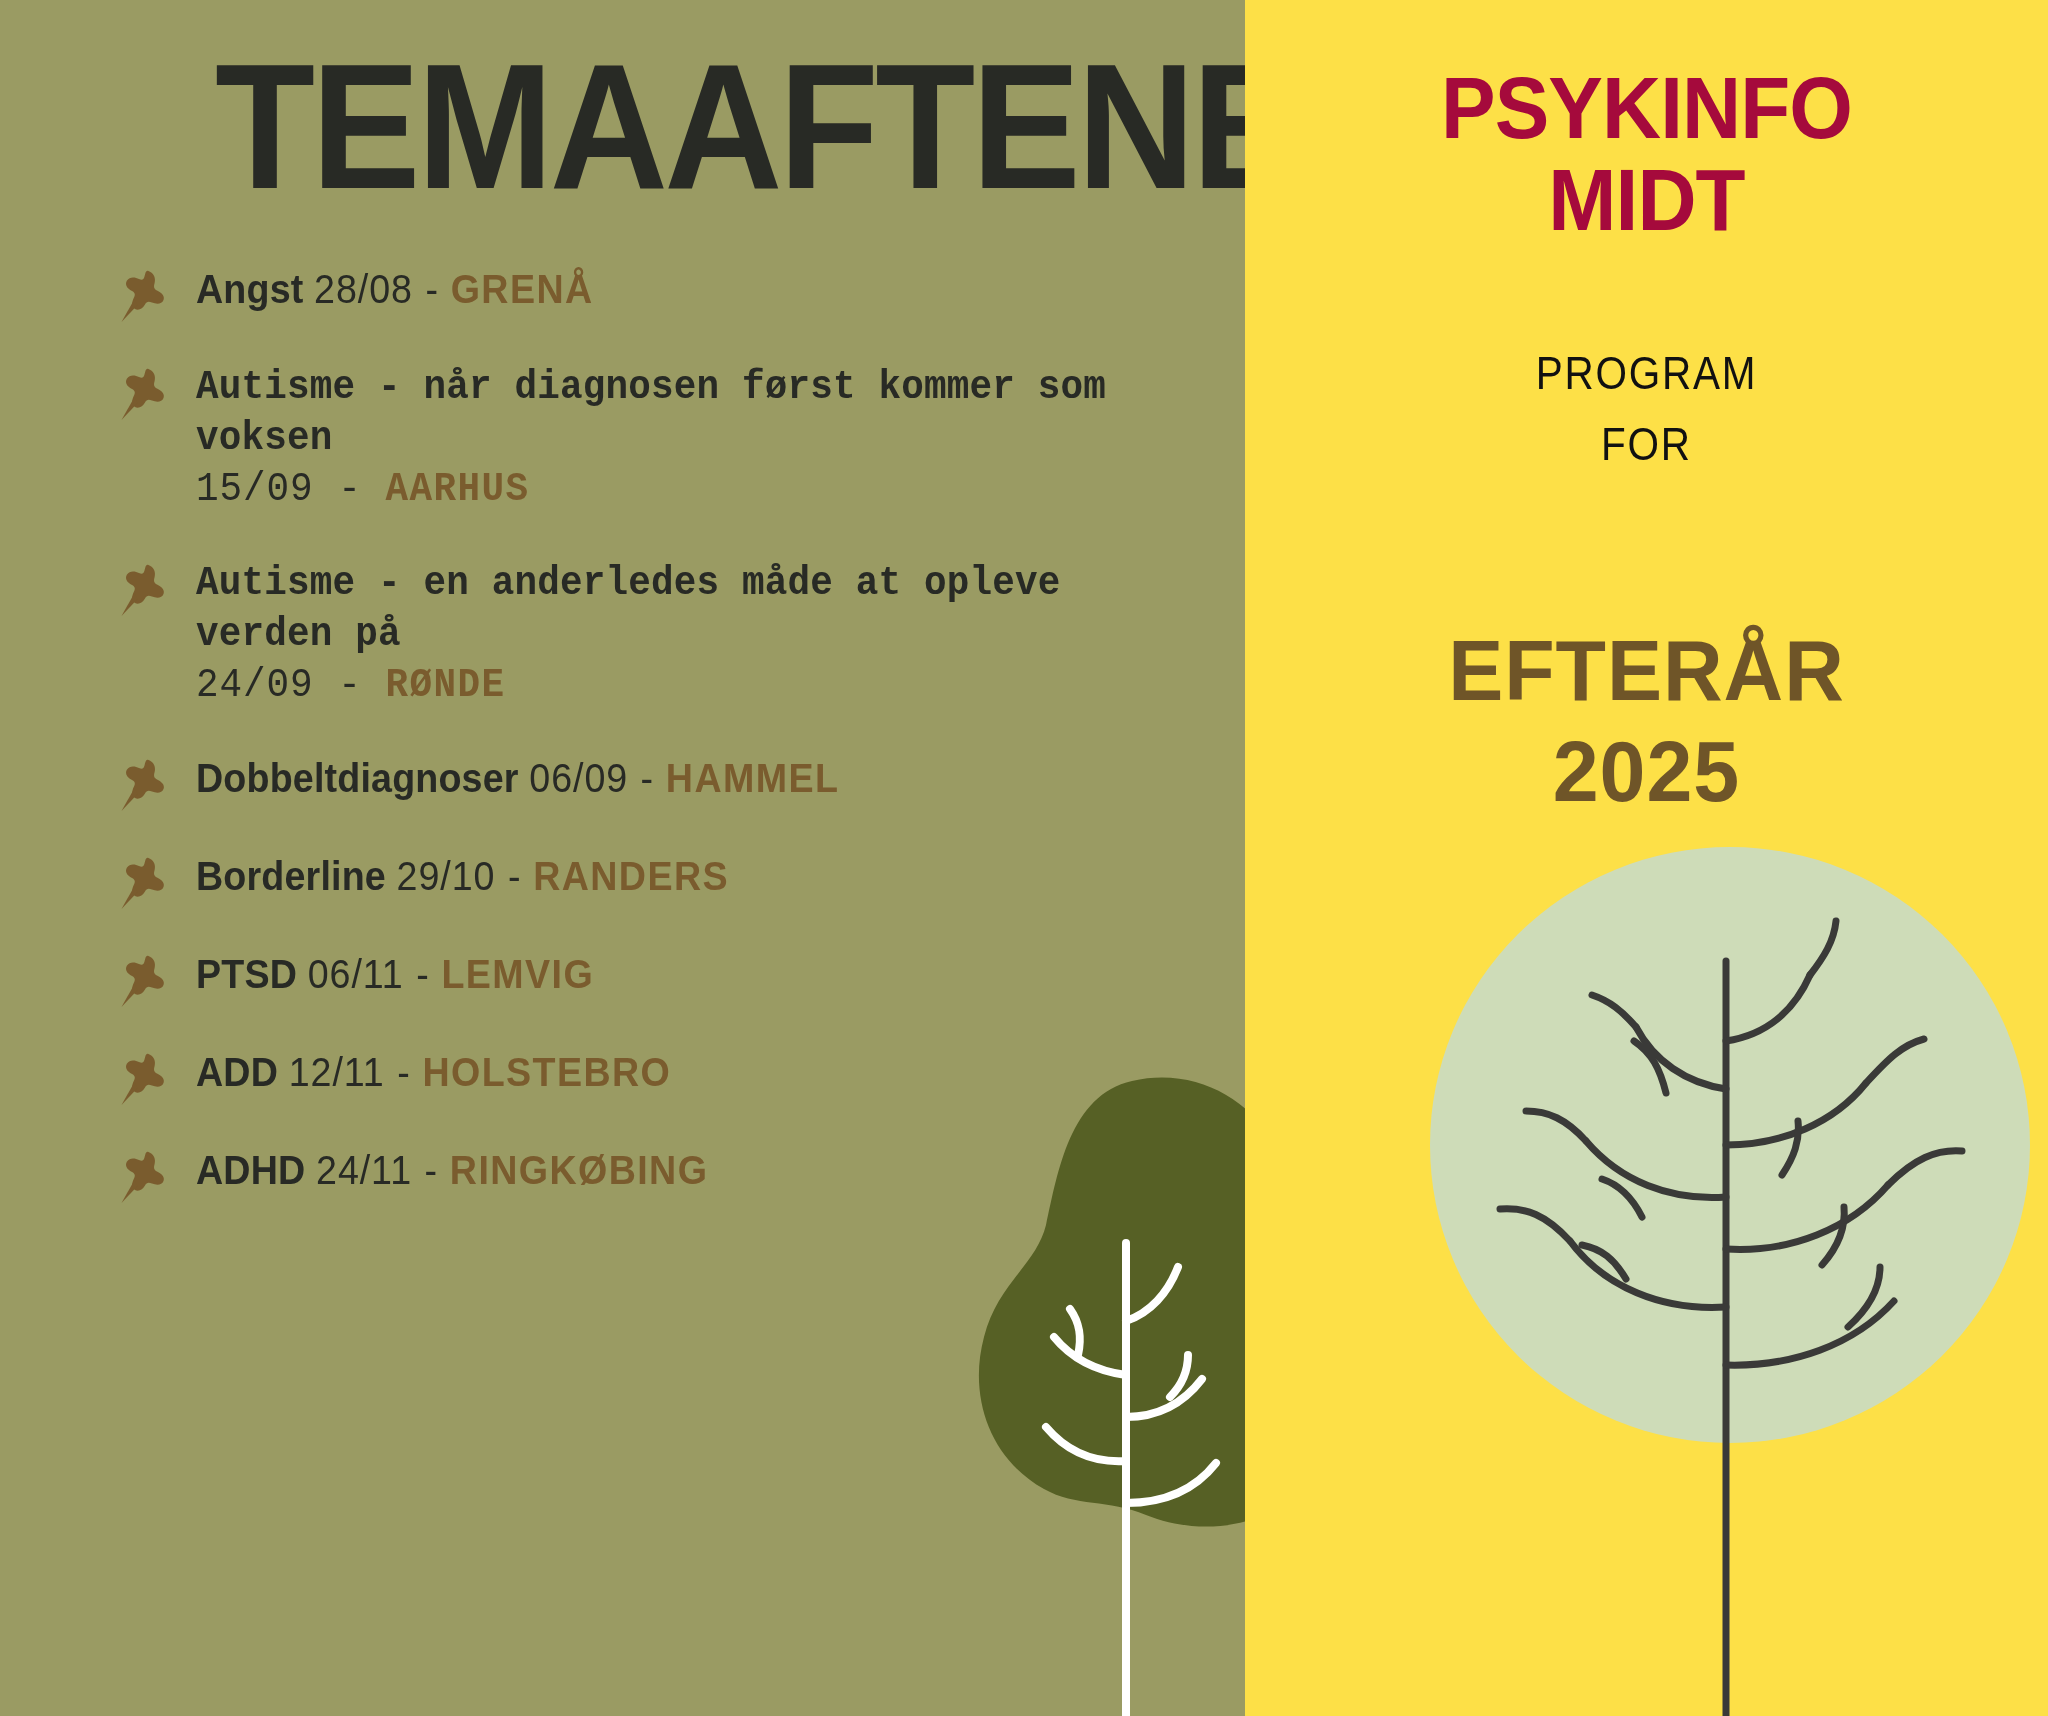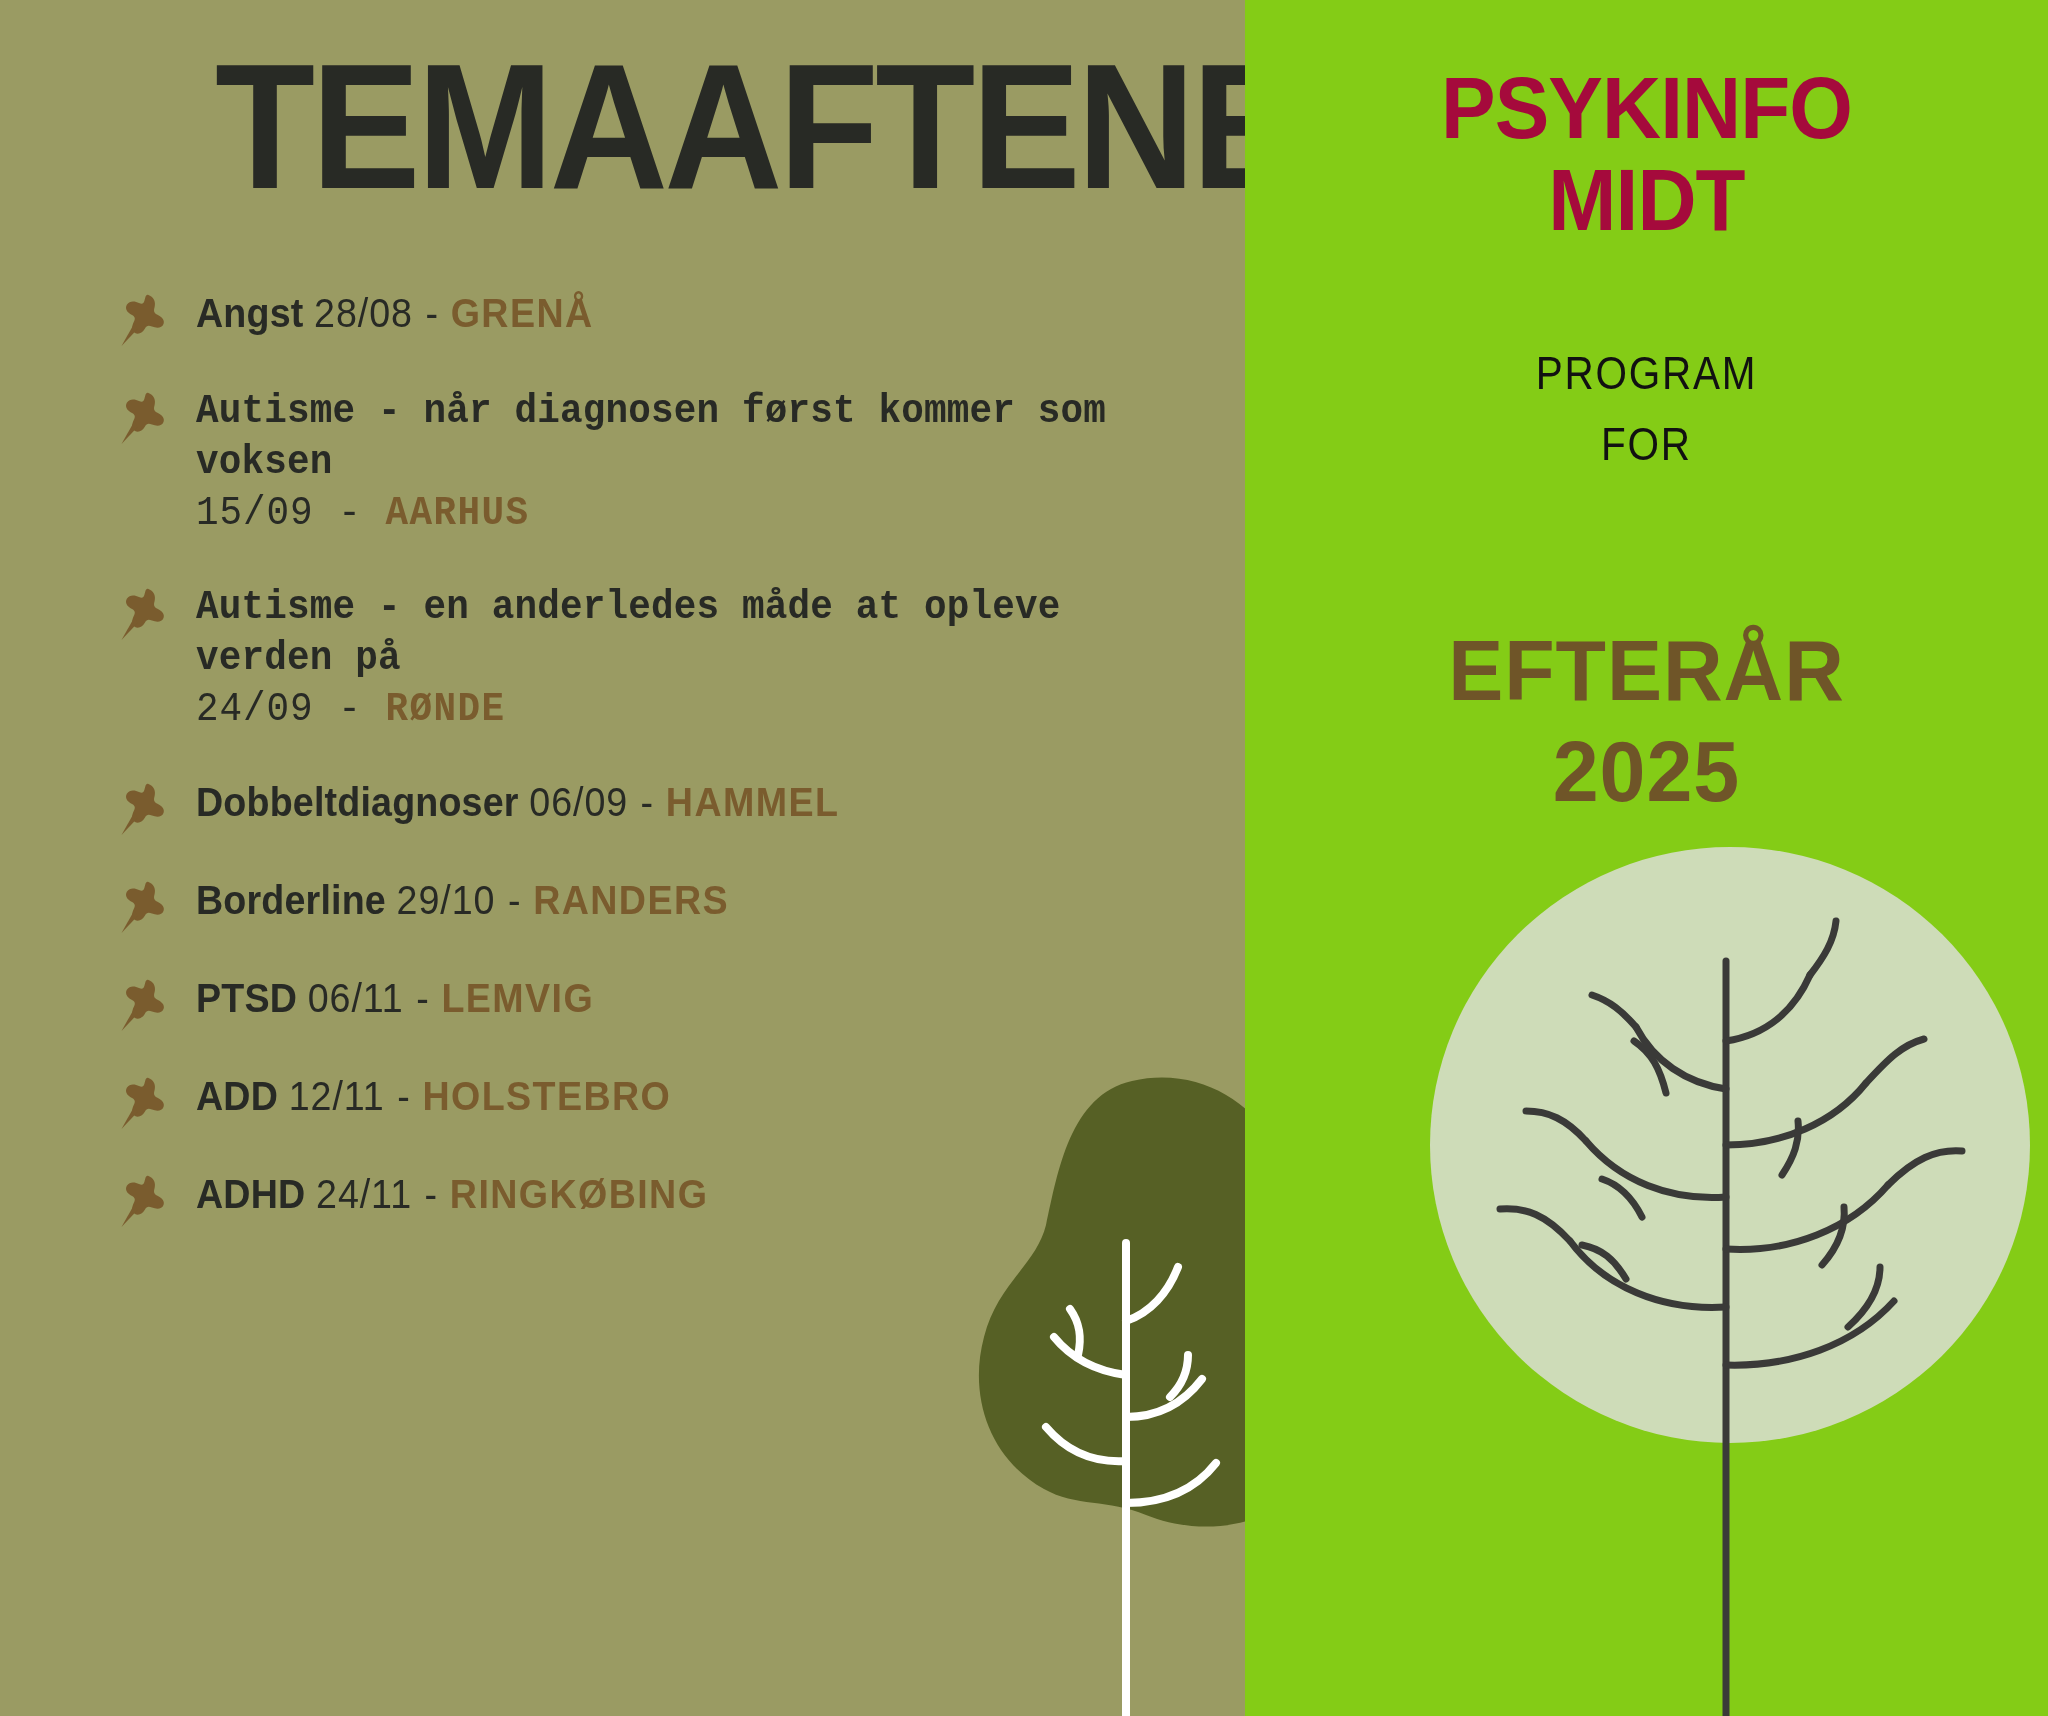--- a/index.html
+++ b/index.html
@@ -27,21 +27,21 @@
     letter-spacing:-4px;
     color:#282a25;
     transform:scaleX(.92);
     transform-origin:left top;
     white-space:nowrap;
     font-family:"Liberation Sans", sans-serif;
   }
 
   
   .event-list{
-    position:absolute;left:118px;top:288px;width:1120px;
+    position:absolute;left:118px;top:264px;width:1120px;
   }
   .event-row{
     display:flex;
     align-items:flex-start;
     margin-bottom:38px;
   }
   .event-row.two-line{margin-bottom:42px;font-family:Liberation Mono, monospace;}
 
   .pin-icon{
     flex:0 0 auto;
@@ -75,21 +75,21 @@
     pointer-events:none;
   }
   .tree-light{
     position:absolute;left:1430px;top:845px;width:620px;height:871px;
     pointer-events:none;
   }
 
   
   .right-col{
     position:absolute;left:1245px;top:0;width:803px;height:1716px;
-    background:#84cc16;
+    background:#fde047;
   }
   .brand{
     position:absolute;left:0;top:62px;width:803px;
     text-align:center;
     color:#a50a3c;
     font-weight:900;
     font-size:88px;
     line-height:1.05;
     letter-spacing:-1px;
     transform:scaleX(.93);

